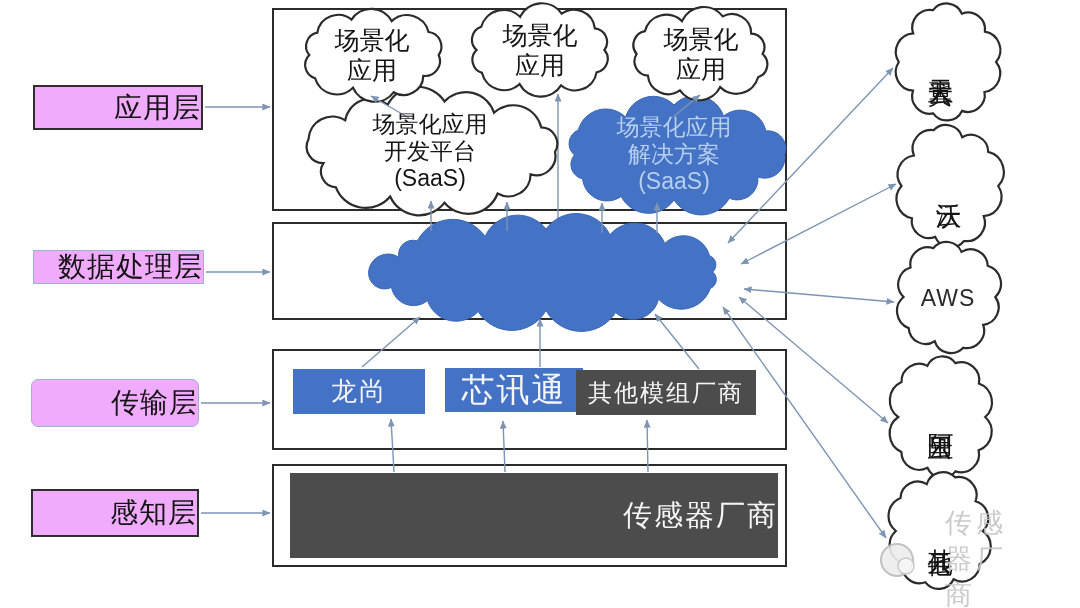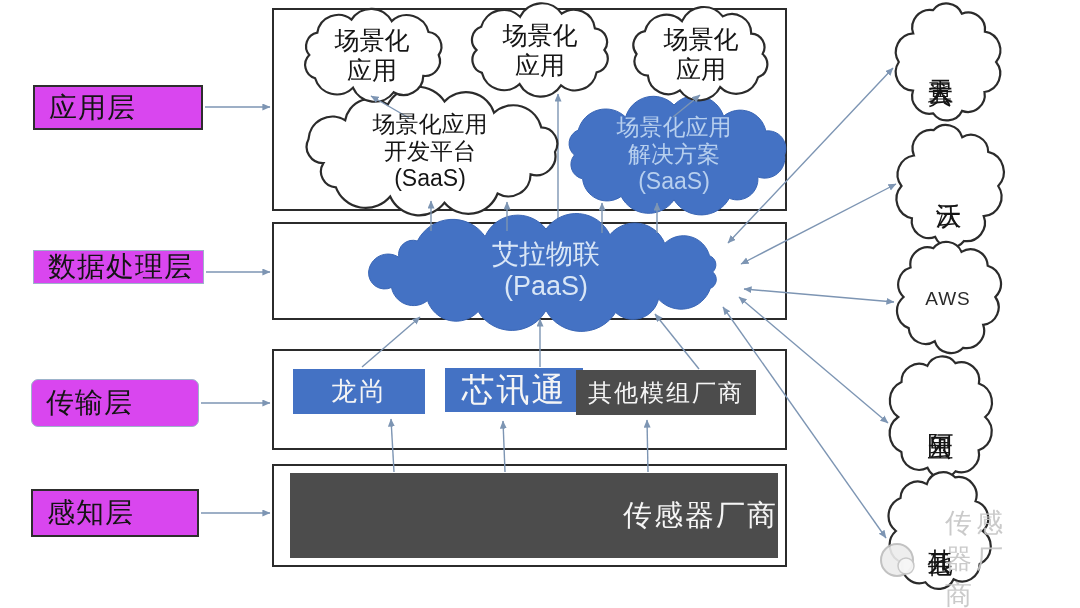--- a/index.html
+++ b/index.html
@@ -1,20 +1,20 @@
 <!DOCTYPE html>
 <html><head>
 <meta charset="utf-8">
 <style>
   html,body{margin:0;padding:0;background:#fff;}
   body{width:1080px;height:608px;overflow:hidden;font-family:"Liberation Sans","DejaVu Sans",sans-serif;}
   .stage{position:relative;width:1080px;height:608px;background:#ffffff;}
   .cbox{position:absolute;border:2.5px solid #2b2b2b;box-sizing:border-box;background:transparent;}
-  .lbox{position:absolute;display:flex;align-items:center;justify-content:flex-start;
-        font-size:28px;color:#141414;background:#d946ef;box-sizing:border-box;letter-spacing:1px;padding-left:14px;}
+  .lbox{position:absolute;display:flex;align-items:center;justify-content:flex-end;
+        font-size:28px;color:#141414;background:#f0abfc;box-sizing:border-box;letter-spacing:1px;}
   .lbox.dark{border:2.2px solid #2e2e2e;}
   .lbox.light{border:1.5px solid #9db3ca;}
   .ctext{position:absolute;transform:translate(-50%,-50%);text-align:center;
          white-space:pre-line;color:#151515;line-height:1.18;}
   .vtext{writing-mode:vertical-rl;text-orientation:upright;letter-spacing:3px;line-height:1;}
   .vbox{position:absolute;display:flex;align-items:center;justify-content:center;
         color:#f5f5f5;box-sizing:border-box;letter-spacing:2px;}
   svg.layer{position:absolute;left:0;top:0;}
   .wm{position:absolute;transform:translate(-50%,-50%);letter-spacing:4px;font-size:27px;opacity:.92;}
 </style>
@@ -90,37 +90,35 @@
 应用</div>
   <div class="ctext" style="left:701px;top:54px;font-size:25px;">场景化
 应用</div>
   <div class="ctext" style="left:430px;top:152px;font-size:23px;">场景化应用
 开发平台
 (SaaS)</div>
   <div class="ctext" style="left: 674px; top: 155px; font-size: 23px; color: rgb(183, 207, 238);">场景化应用
 解决方案
 (SaaS)</div>
 
-  <div class="ctext" style="left: 546px; top: 271px; font-size: 27px; color: rgb(217, 230, 246);">艾拉物联
-(PaaS)</div>
 
   <div class="vbox" style="left: 293px; top: 369px; width: 132px; height: 45px; font-size: 26px; background: rgb(68, 114, 196);">
       <span>龙尚</span>
     </div>
   <div class="vbox" style="left: 445px; top: 368px; width: 138px; height: 44px; font-size: 33px; background: rgb(68, 114, 196);">
       <span>芯讯通</span>
     </div>
   <div class="vbox" style="left: 576px; top: 370px; width: 180px; height: 45px; font-size: 24px; background: rgb(76, 76, 76);">
       <span>其他模组厂商</span>
     </div>
 
   <div class="vbox" style="left: 290px; top: 473px; width: 488px; height: 85px; font-size: 29px; background: rgb(76, 76, 76); justify-content: flex-end;">
       <span>传感器厂商</span>
     </div>
 
   <div class="ctext vtext" style="left:941px;top:63px;font-size:26px;">天翼云</div>
   <div class="ctext vtext" style="left:949px;top:186px;font-size:26px;">沃云</div>
-  <div class="ctext" style="left:948px;top:299px;font-size:19px;letter-spacing:1px;color:#2a2a2a;">AWS</div>
+  <div class="ctext" style="left:948px;top:299px;font-size:23px;letter-spacing:1px;color:#2a2a2a;">AWS</div>
   <div class="ctext vtext" style="left:941px;top:417px;font-size:26px;">阿里云</div>
   <div class="ctext vtext" style="left:940px;top:533px;font-size:25px;">其他云</div>
 
   <div class="wm" style="left: 990px; top: 559px; color: rgb(198, 198, 198);">传感器厂商</div>
 </div>
 
 </body></html>

